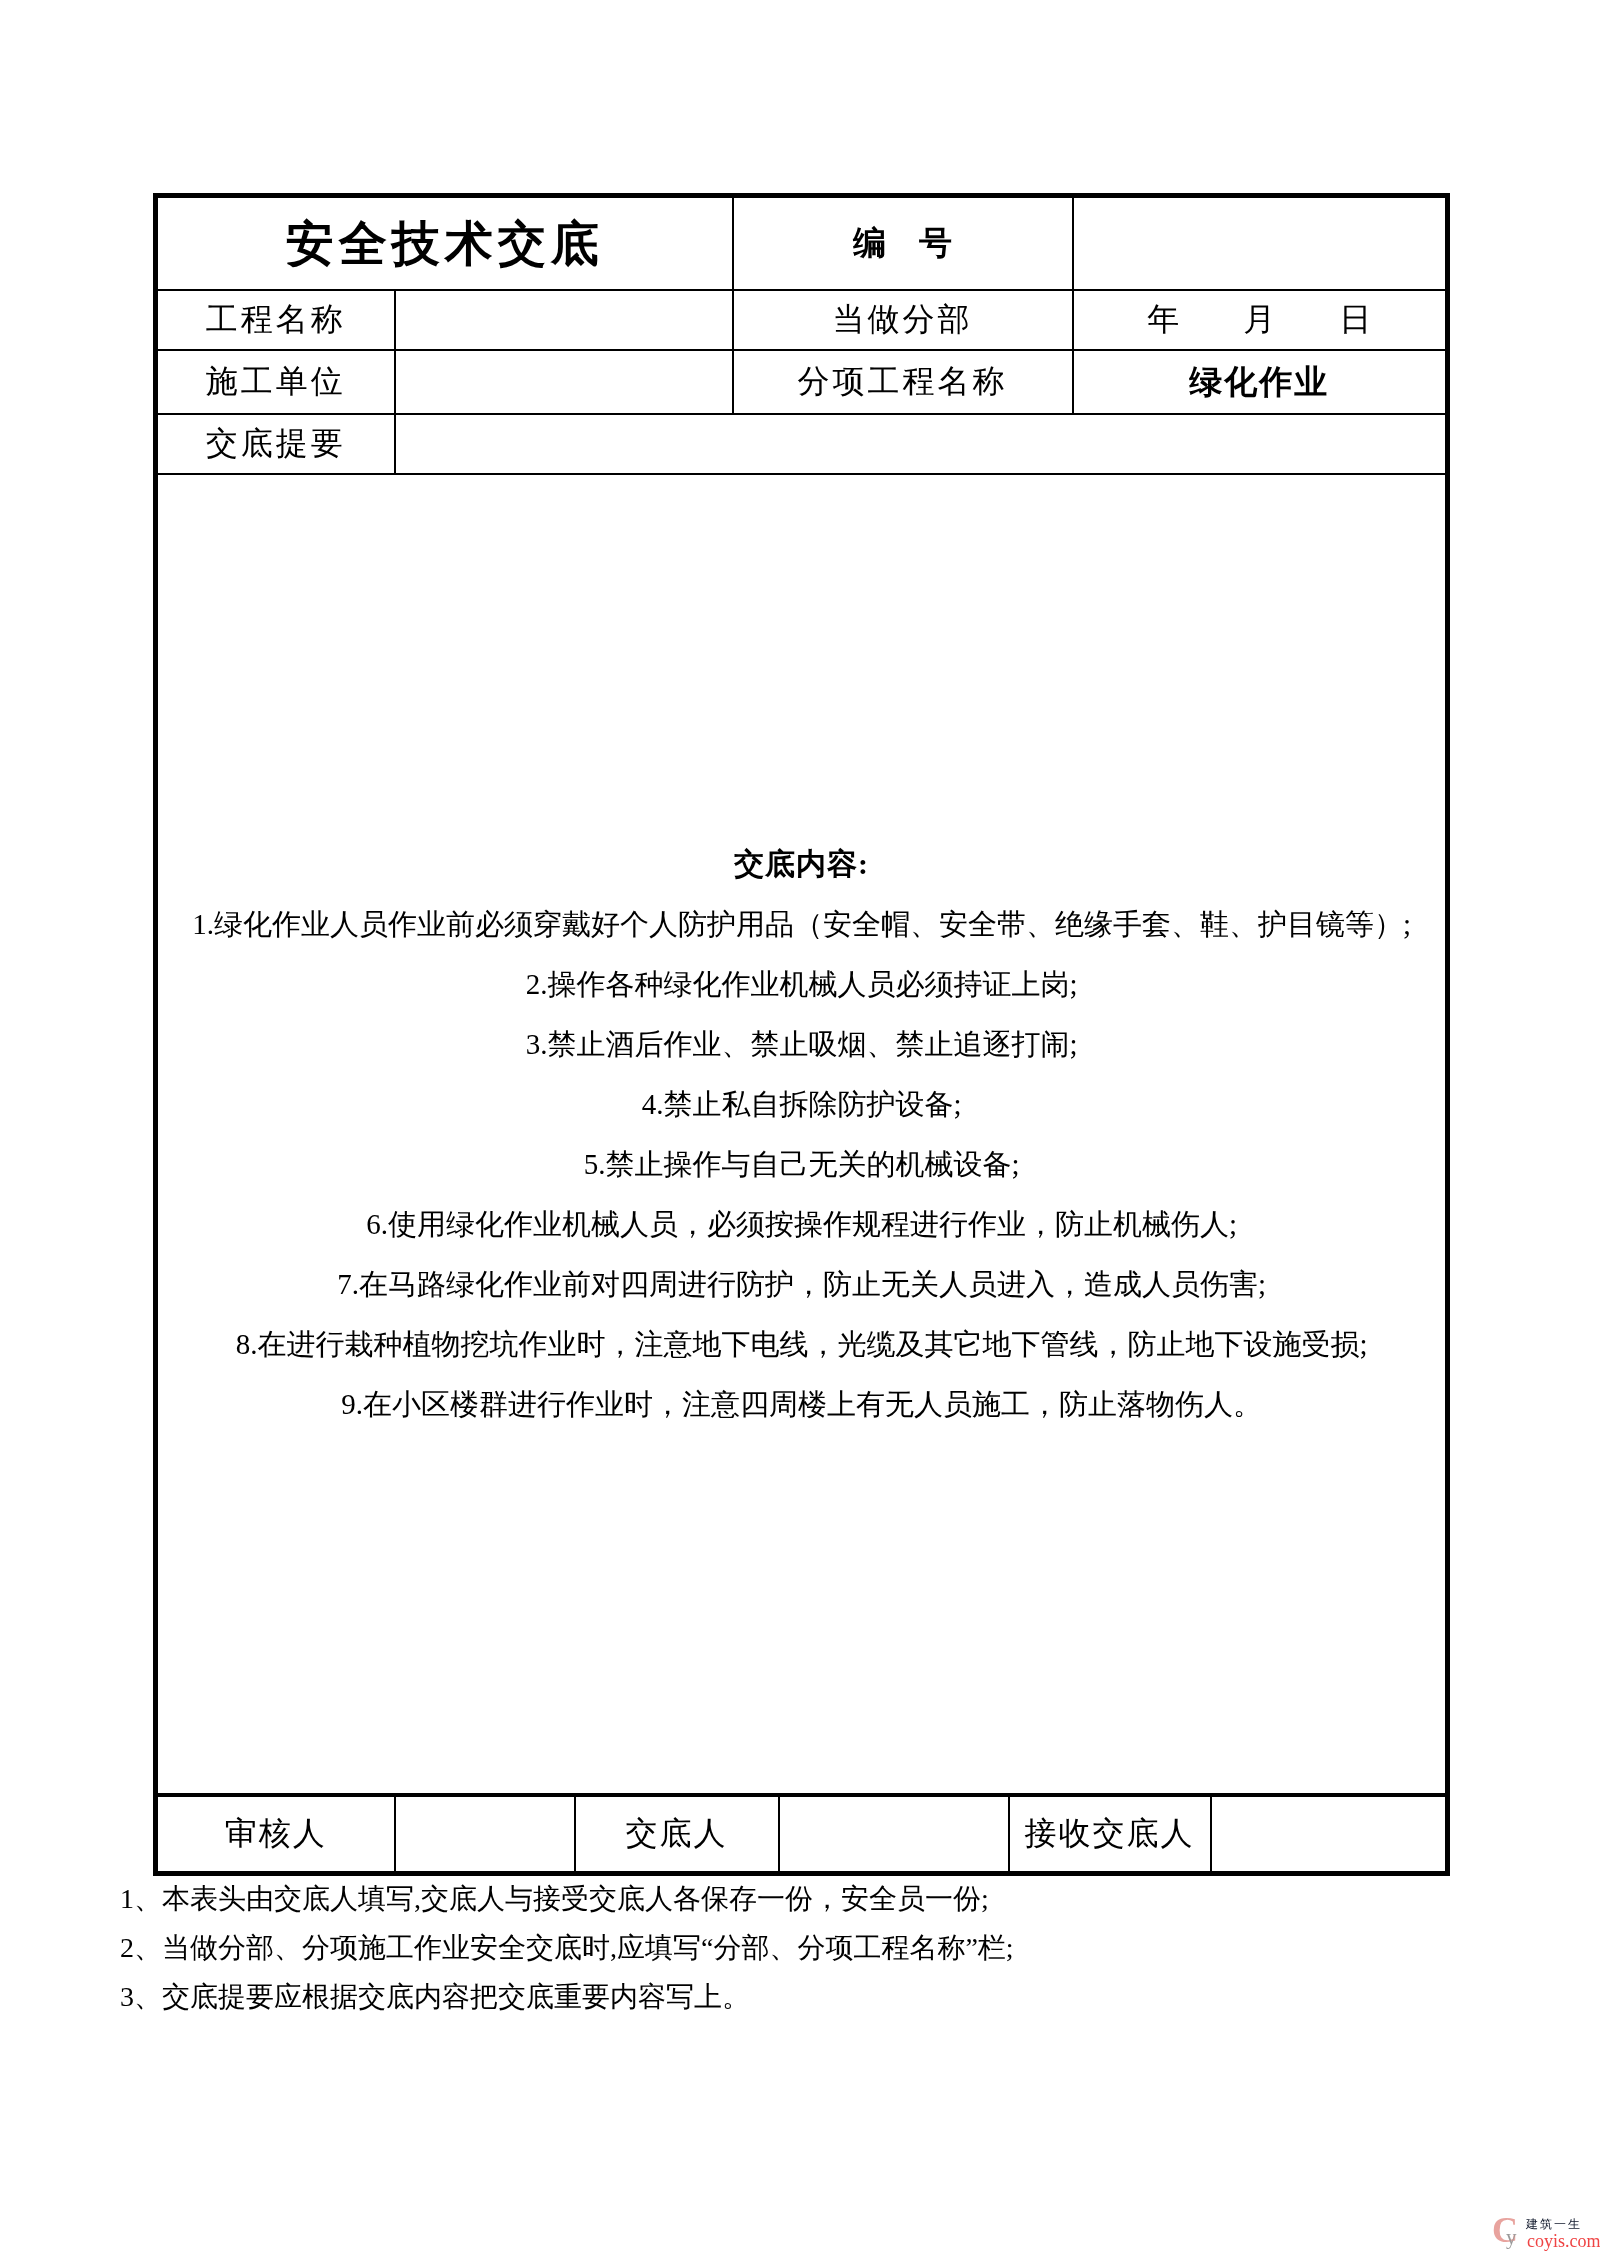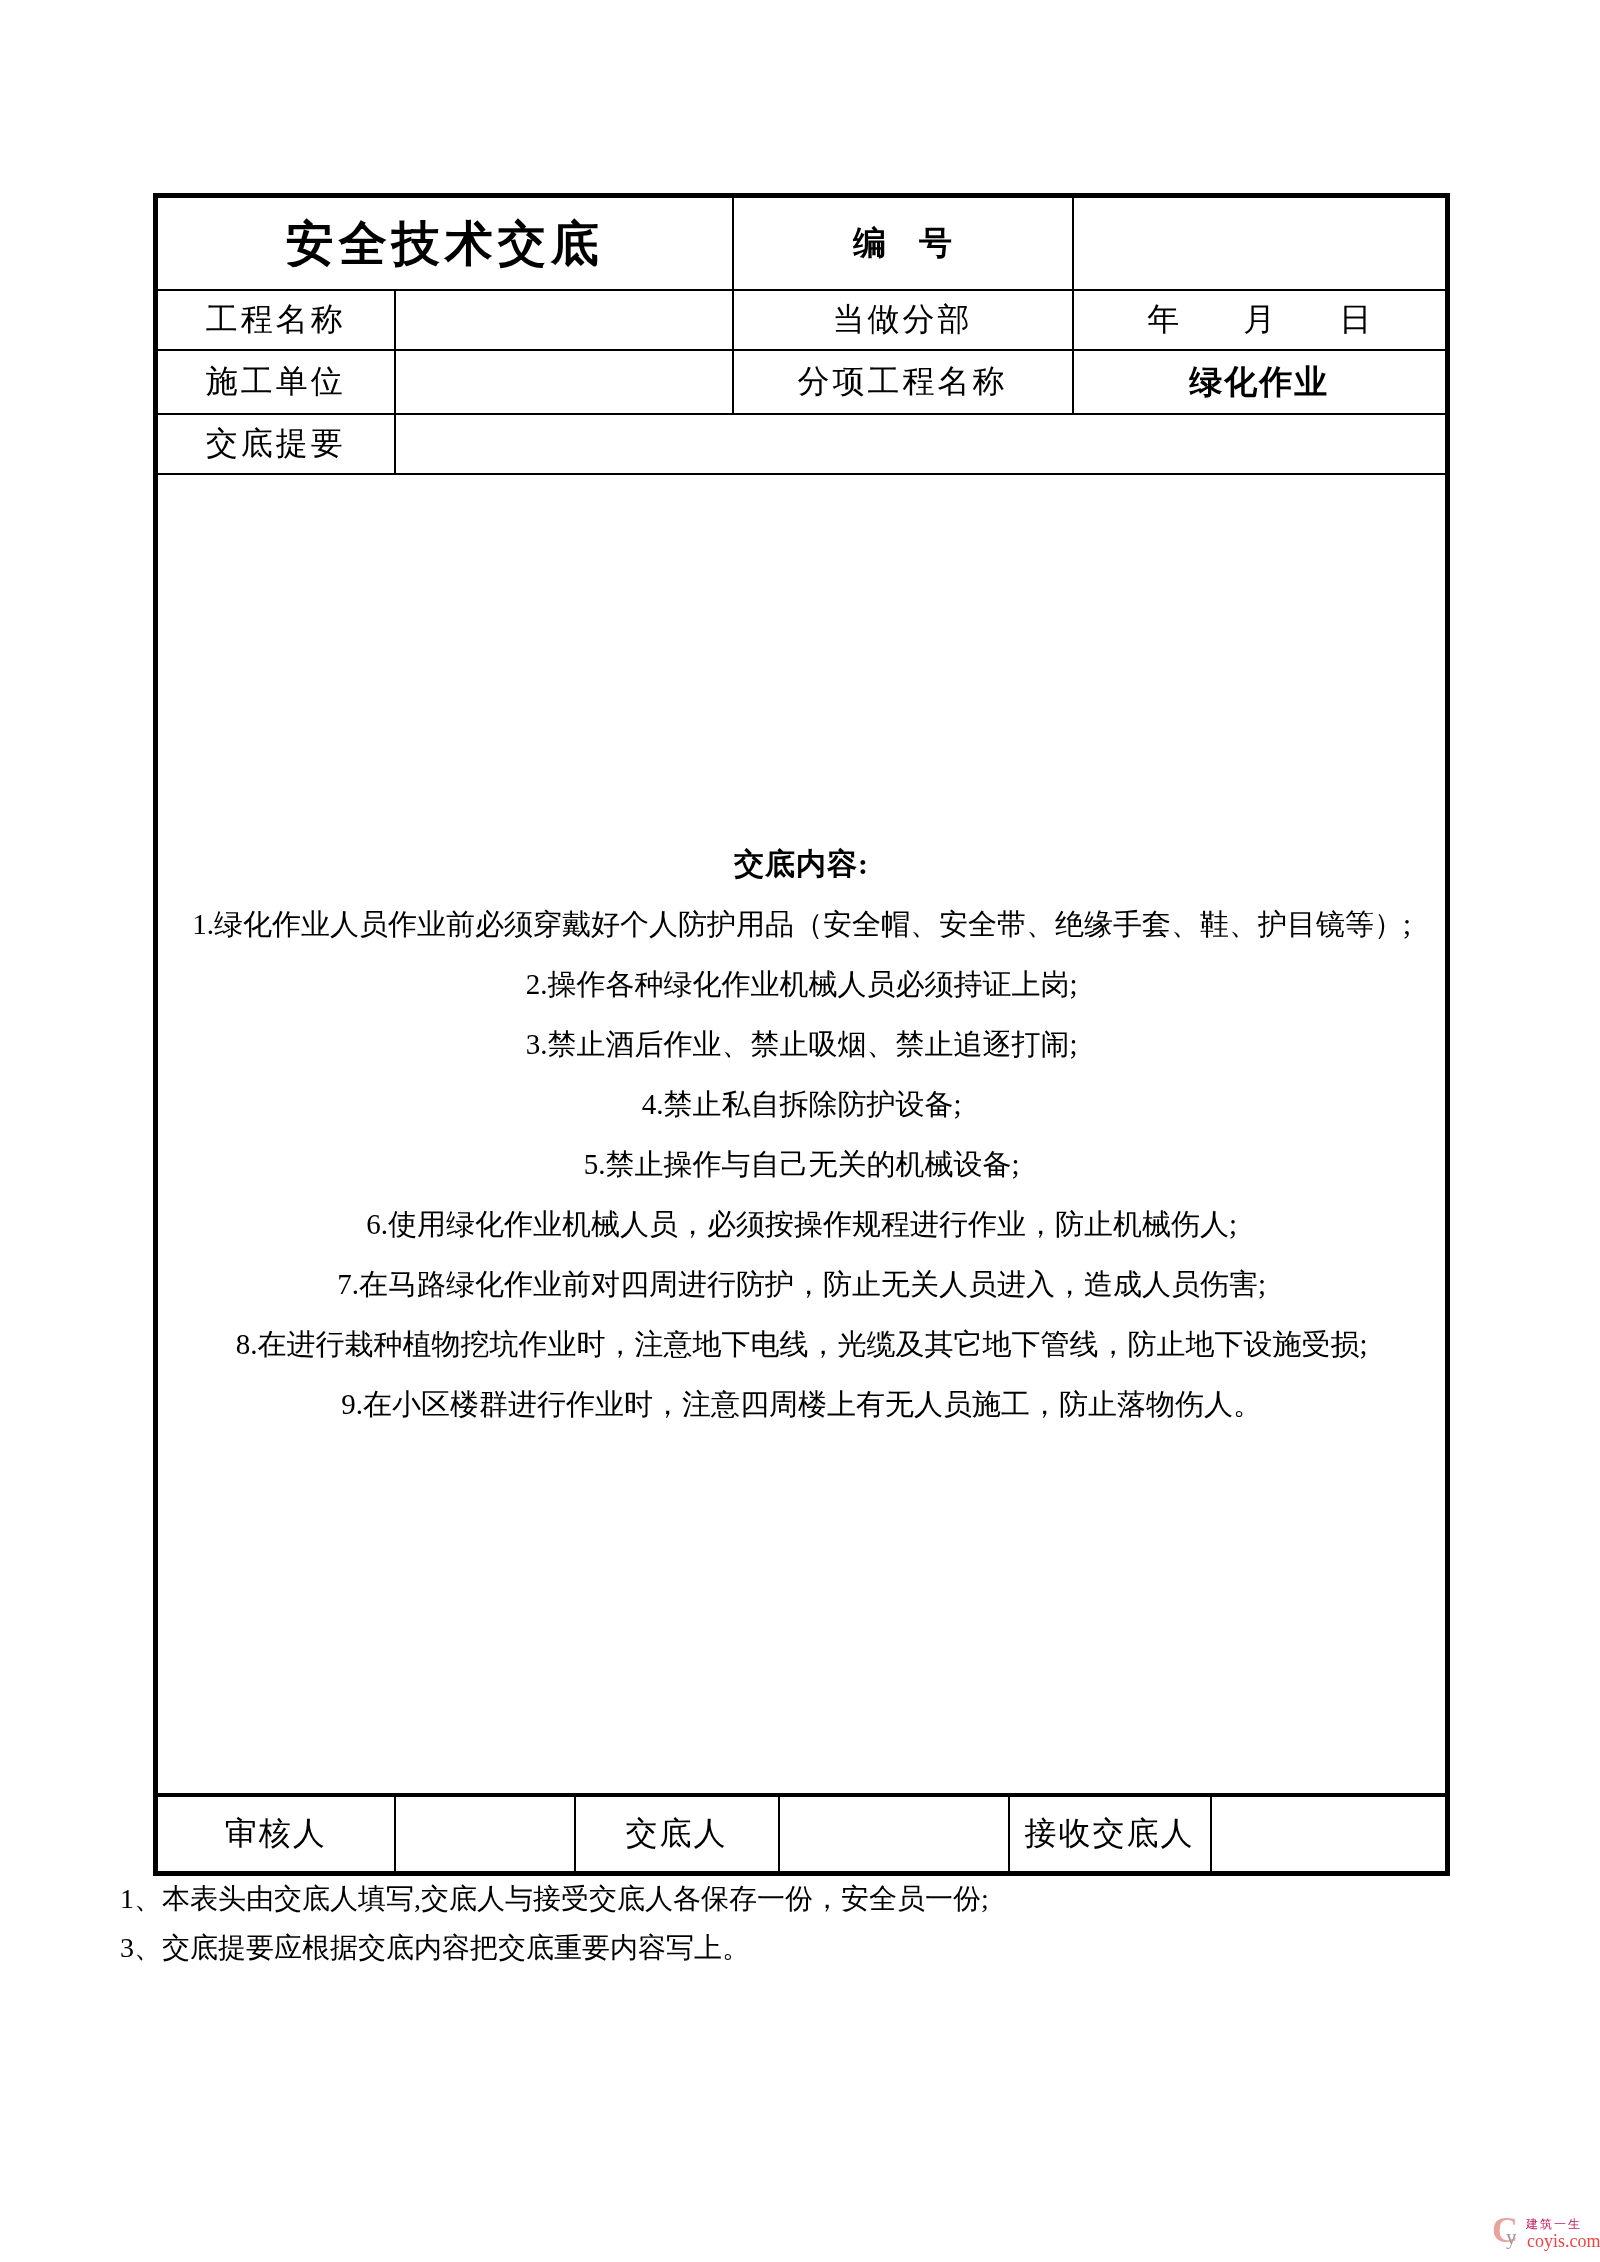--- a/index.html
+++ b/index.html
@@ -44,21 +44,21 @@
   .content-item    { font-size:29px; line-height:60px; }
 
   .sign-label { font-size:32px; letter-spacing:2px; }
 
   .notes { position:absolute; left:120px; top:1874px; }
   .note-line { font-size:28px; line-height:49px; white-space:pre; }
 
   .watermark { position:absolute; left:1492px; top:2212px; width:110px; height:46px; }
   .wm-c    { position:absolute; left:0px;  top:0px;  font-size:36px; line-height:36px; font-weight:bold; color:#e8a39e; }
   .wm-y    { position:absolute; left:14px; top:15px; font-size:21px; line-height:21px; color:#9a9a9a; }
-  .wm-brand{ position:absolute; left:34px; top:6px;  font-size:12px; line-height:12px; color:#be185d; letter-spacing:2px; }
+  .wm-brand{ position:absolute; left:34px; top:6px;  font-size:12px; line-height:12px; color:#0f172a; letter-spacing:2px; }
   .wm-site { position:absolute; left:35px; top:20px; font-size:18px; line-height:18px; color:#ef4444; }
 </style>
 </head>
 <body>
 
 <table class="form-table">
   <colgroup>
     <col style="width:239px">
       <col style="width:180px">
       <col style="width:158px">
@@ -116,20 +116,21 @@
     <td colspan="2" class="sign-label">交底人</td>
     <td></td>
     <td colspan="2" class="sign-label">接收交底人</td>
     <td></td>
   </tr>
 </tbody>
   </table>
 
 <div class="notes">
   <div class="note-line">1、本表头由交底人填写,交底人与接受交底人各保存一份，安全员一份;</div>
+  <div class="note-line">2、当做分部、分项施工作业安全交底时,应填写“分部、分项工程名称”栏;</div>
   <div class="note-line">3、交底提要应根据交底内容把交底重要内容写上。</div>
 </div>
 
 <div class="watermark">
   <span class="wm-c">C</span>
   <span class="wm-y">y</span>
   <span class="wm-brand">建筑一生</span>
   <span class="wm-site">coyis.com</span>
 </div>
 

